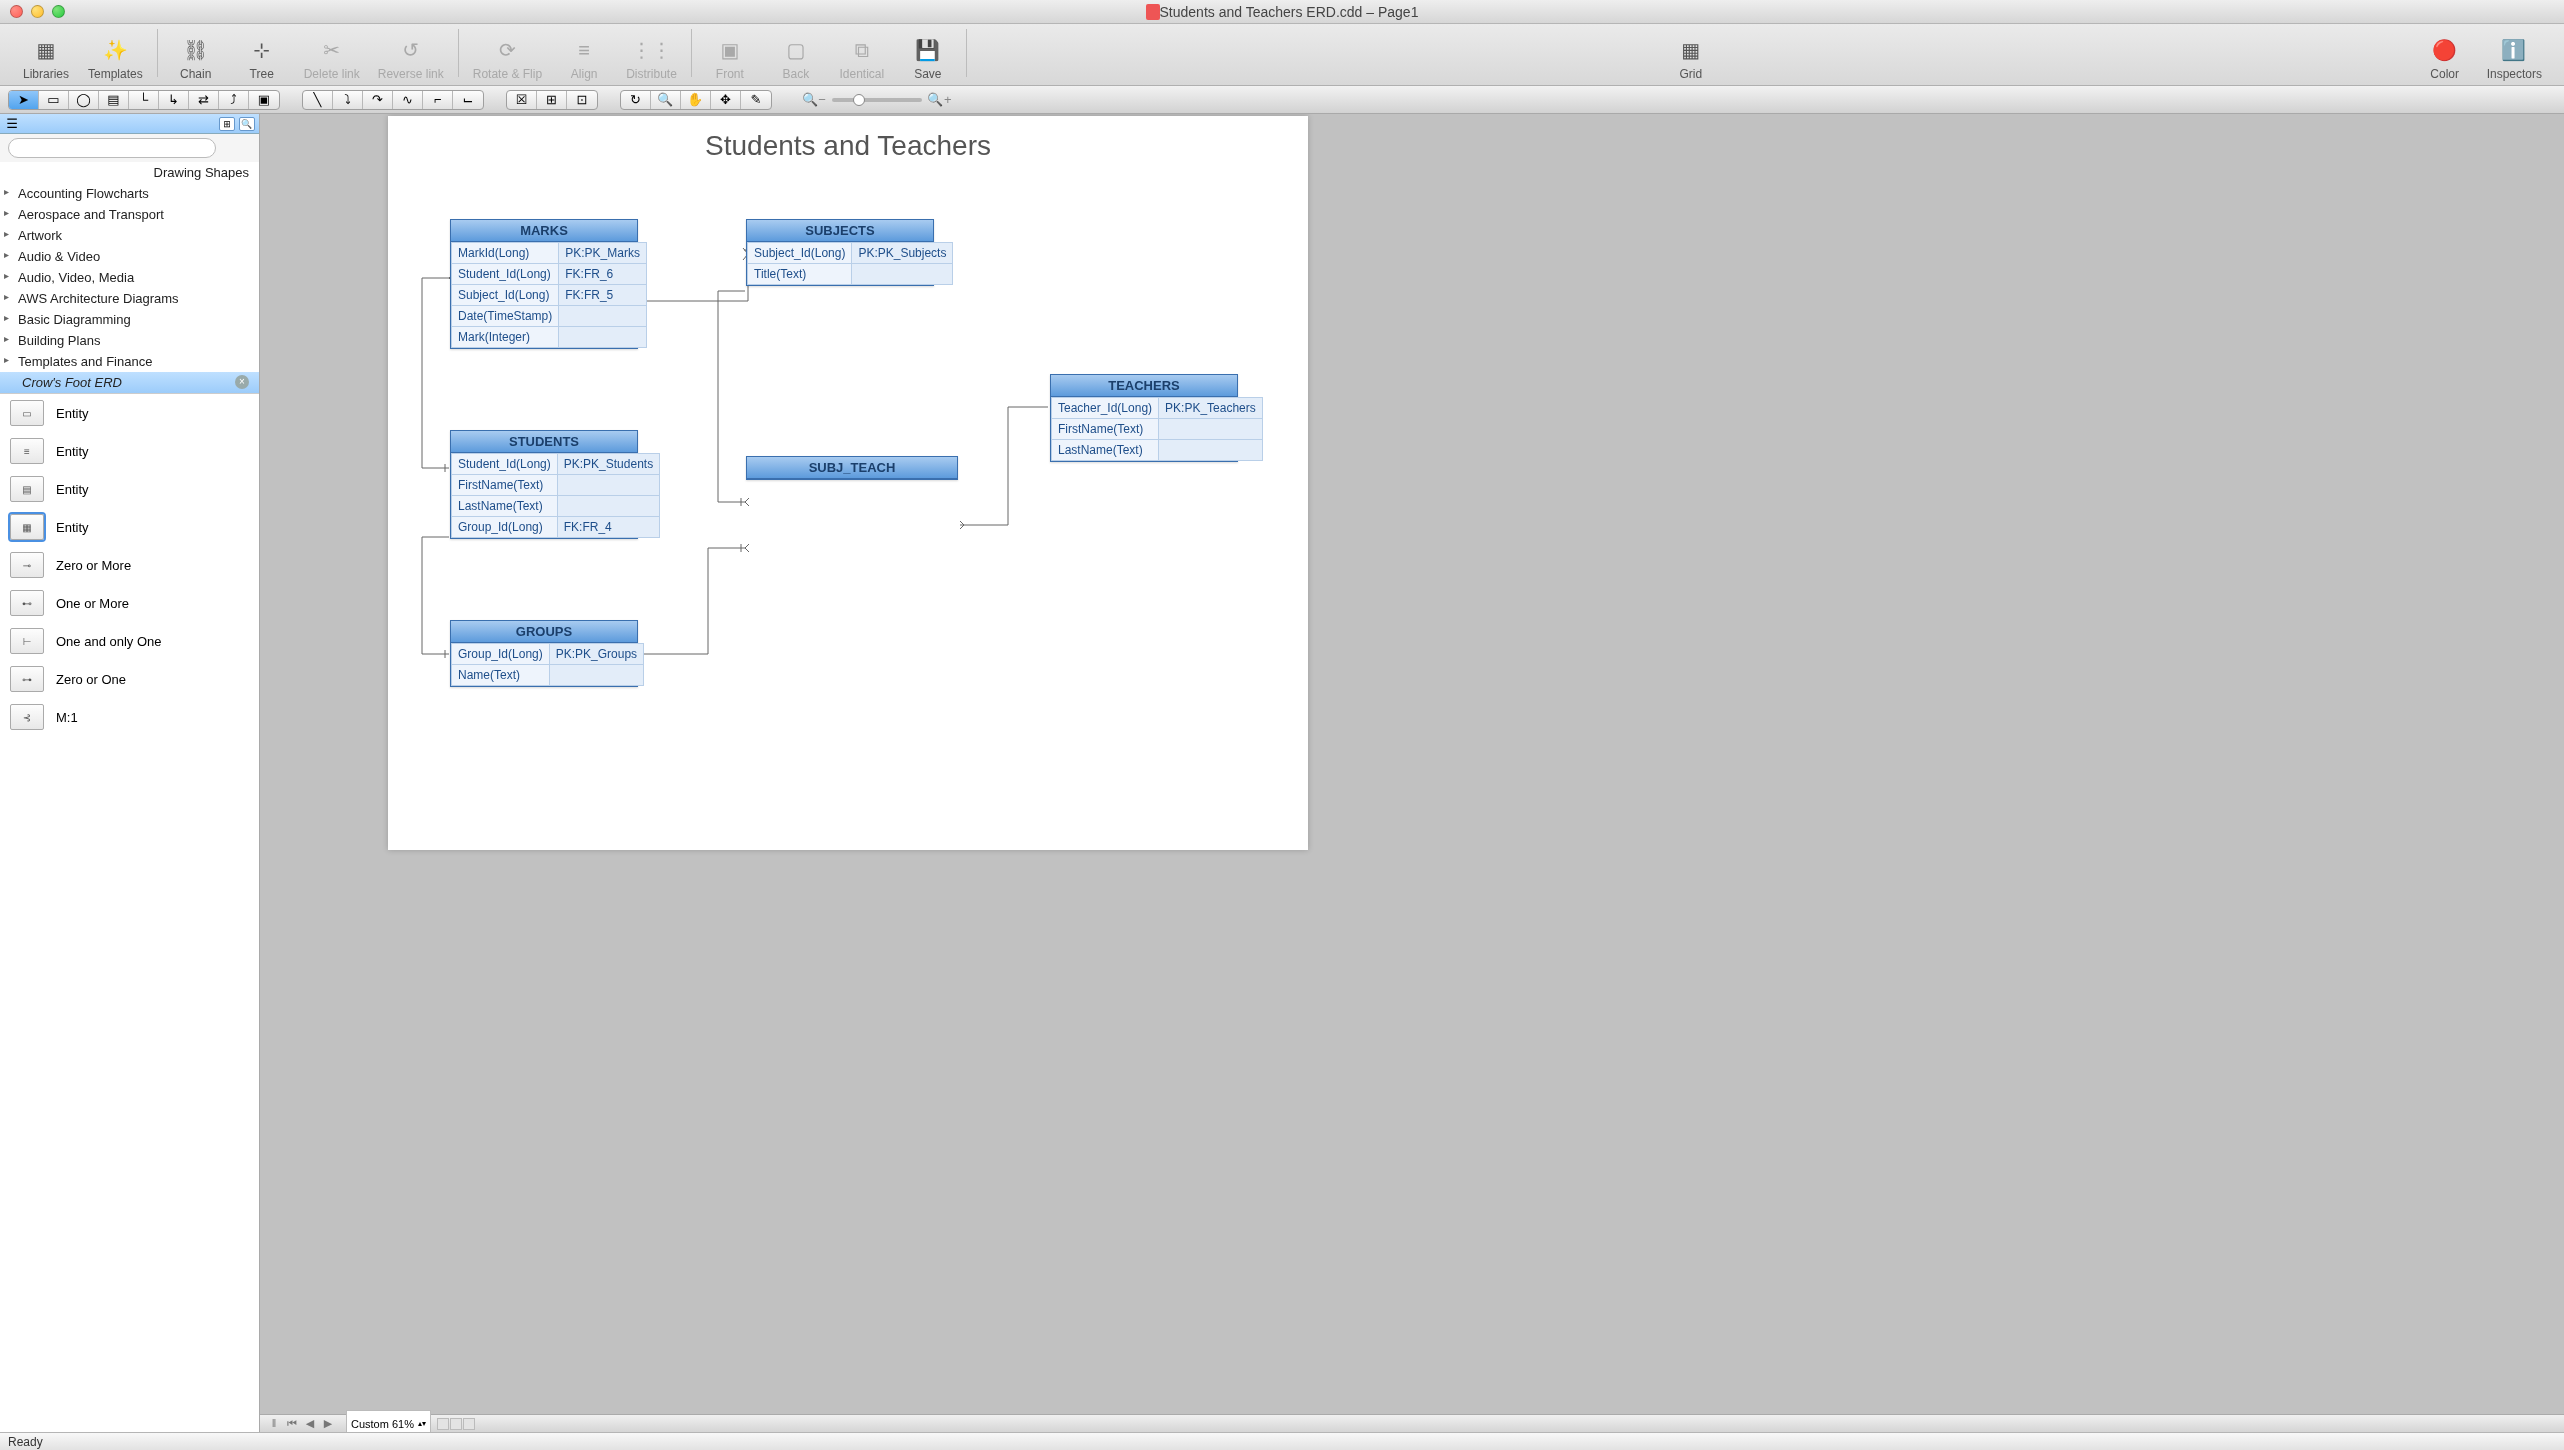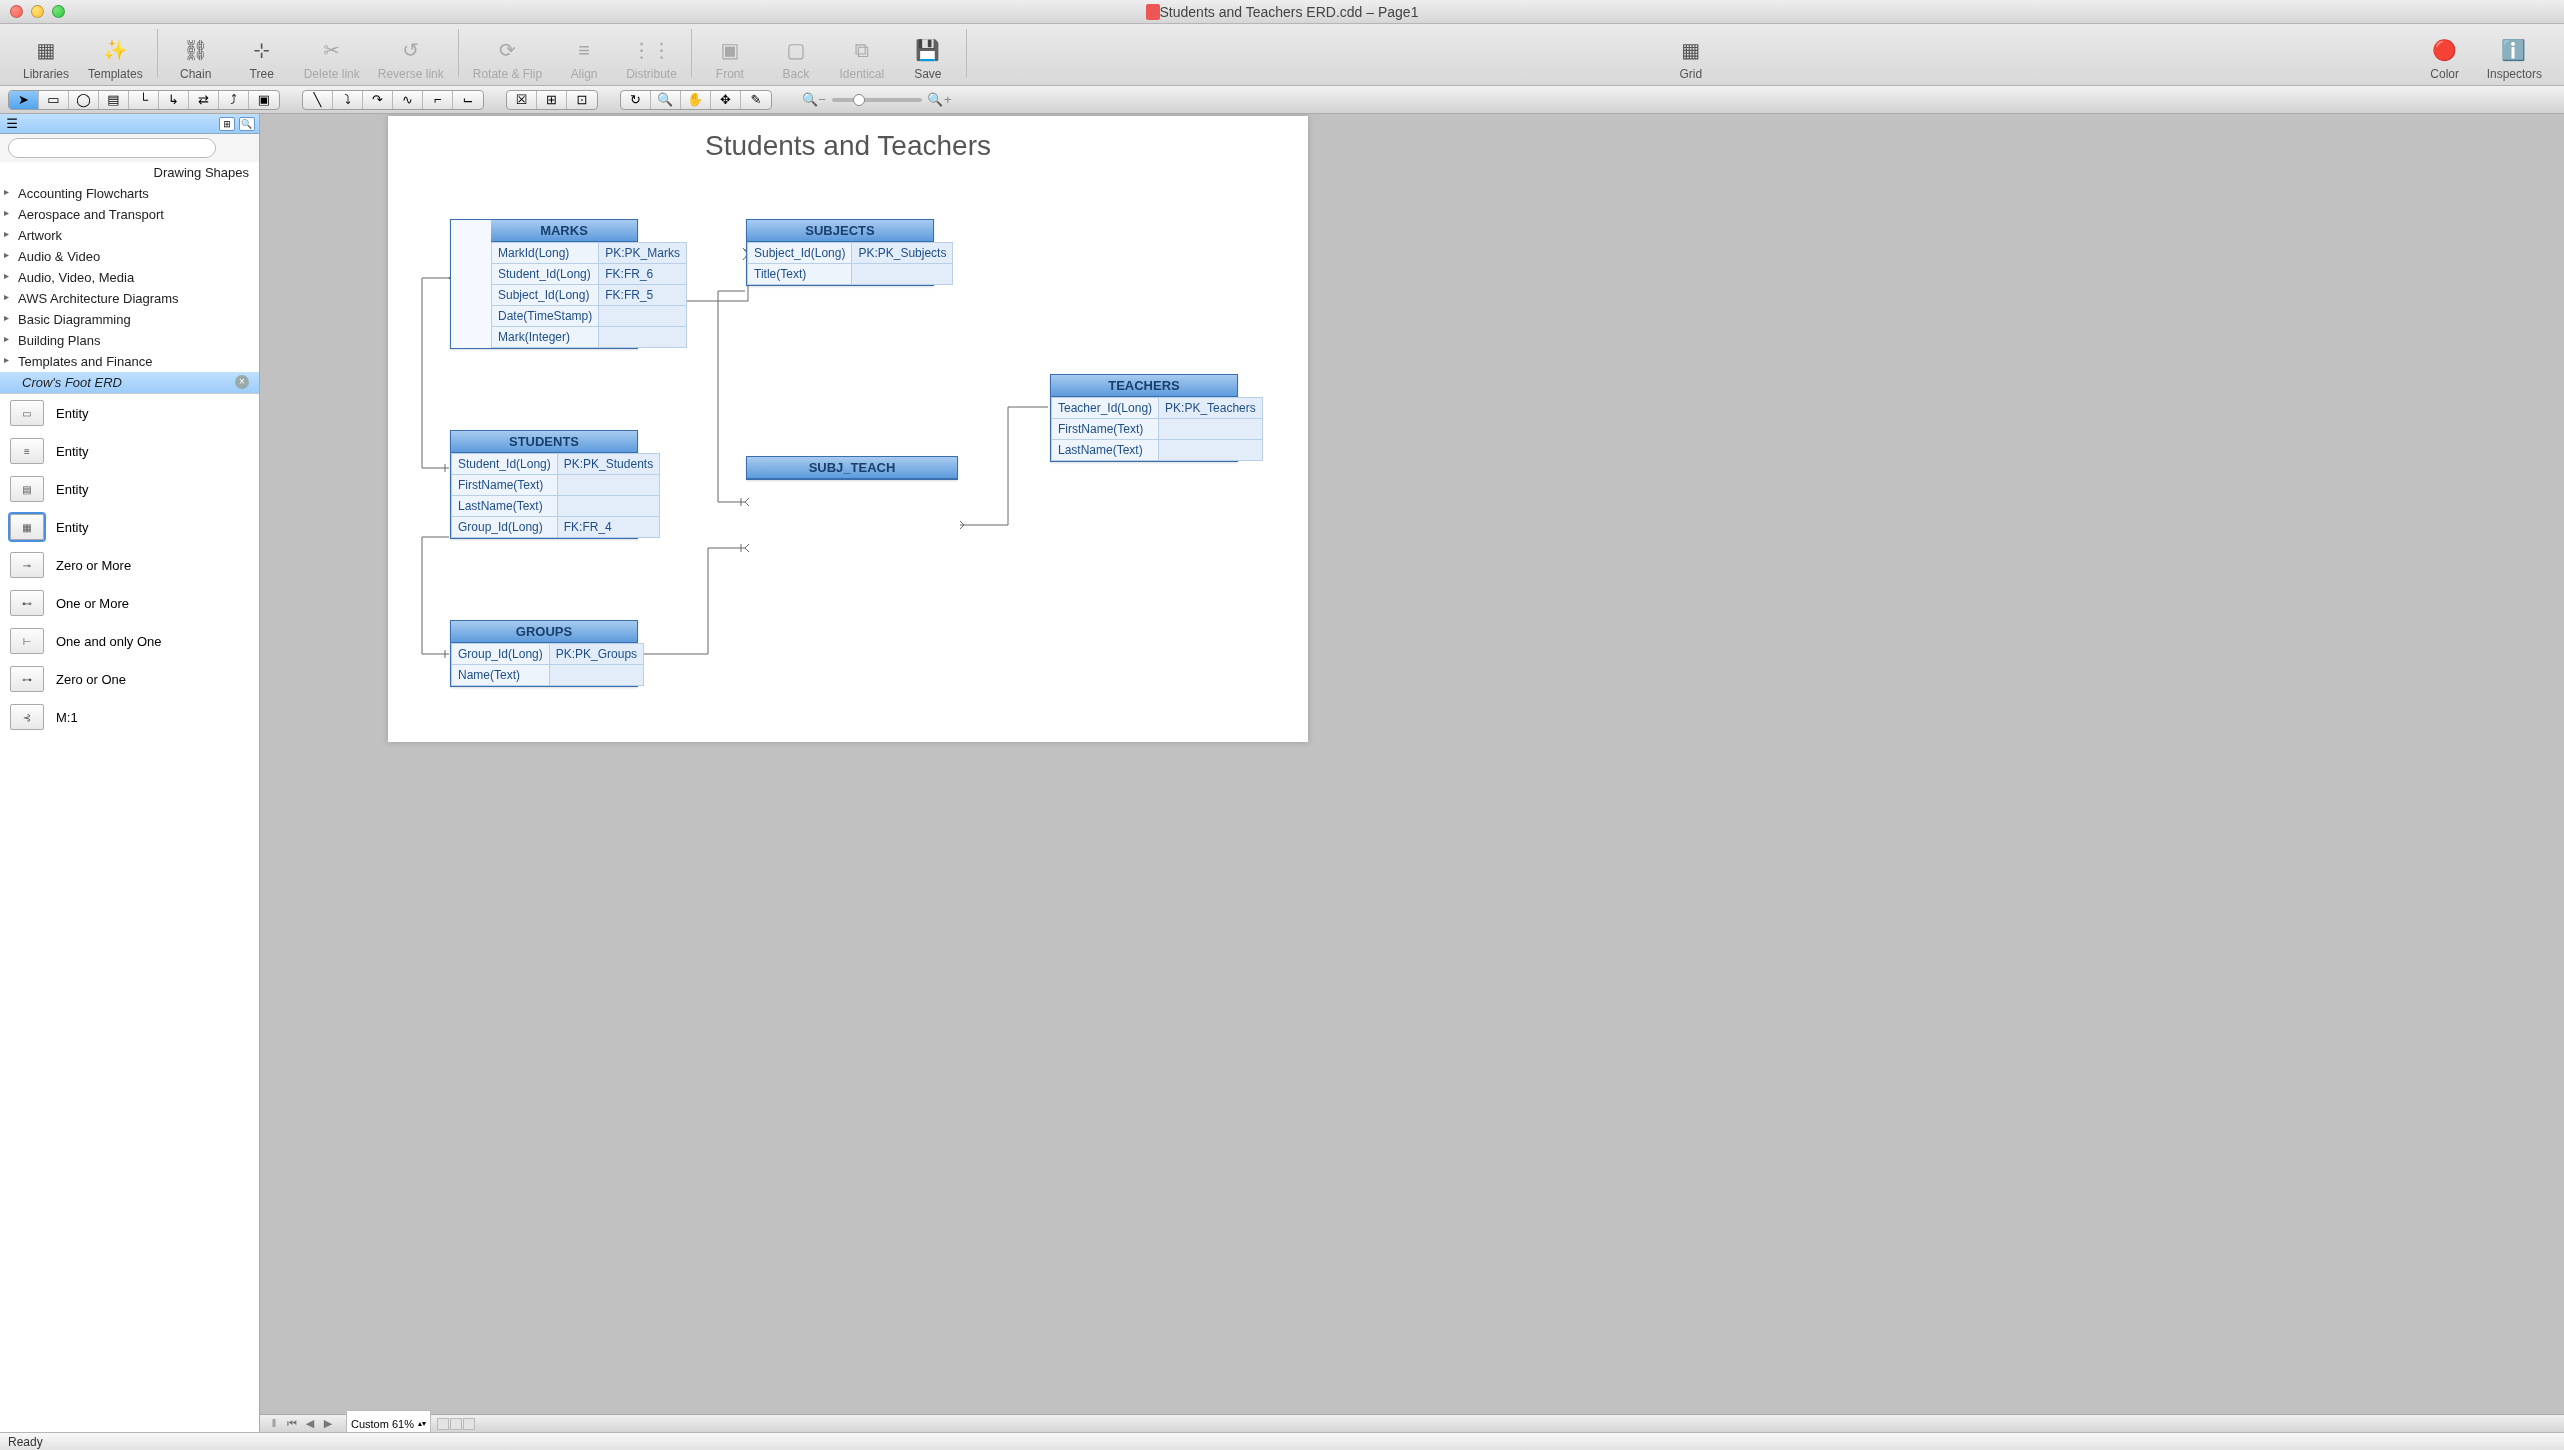--- a/index.html
+++ b/index.html
@@ -53,21 +53,21 @@
   .cat-item.selected { background: linear-gradient(#bfe0ff,#9cccfa); font-style: italic; padding-left: 22px; }
   .cat-item.selected .close { float: right; width: 14px; height: 14px; border-radius: 50%; background: #9aa; color: #fff; text-align: center; line-height: 14px; font-size: 10px; font-style: normal; }
   .shapes { flex: 1; overflow: auto; border-top: 1px solid #ccc; background: #fff; }
   .shape-item { display: flex; align-items: center; gap: 12px; padding: 6px 10px; cursor: pointer; }
   .shape-item .thumb { width: 34px; height: 26px; border: 1px solid #aaa; background: linear-gradient(#fdfdfd,#e8e8e8); border-radius: 2px; display: flex; align-items: center; justify-content: center; font-size: 10px; color: #555; }
   .shape-item.active .thumb { outline: 2px solid #4a90e2; }
 
   
   .canvas-wrap { flex: 1; position: relative; background: #c1c1c1; overflow: hidden; }
   .canvas-inner { position: absolute; inset: 0; overflow: auto; }
-  .page { position: absolute; left: 128px; top: 2px; width: 920px; height: 626px; background: #fff; box-shadow: 0 0 6px rgba(0,0,0,.2); }
+  .page { position: absolute; left: 128px; top: 2px; width: 920px; height: 734px; background: #fff; box-shadow: 0 0 6px rgba(0,0,0,.2); }
   .diagram-title { position: absolute; left: 0; right: 0; top: 14px; text-align: center; font-size: 28px; color: #555; font-weight: 400; }
 
   
   .entity { position: absolute; border: 1px solid #3a6fae; background: #f5f9ff; font-size: 12px; color: #1e4e8a; box-shadow: 0 1px 2px rgba(0,0,0,.15); }
   .entity .ehdr { background: linear-gradient(#a8cbf0,#5d9bdc); color: #1b3f6b; font-weight: bold; text-align: center; padding: 3px 0; border-bottom: 1px solid #3a6fae; font-size: 13px; }
   .entity table { width: 100%; border-collapse: collapse; }
   .entity td { border: 1px solid #b9cfe8; padding: 3px 6px; background: #eef4fc; font-size: 12px; color: #1e4e8a; white-space: nowrap; }
   .entity td.k { background: #e3edf9; }
 
   
@@ -319,21 +319,21 @@
           <path d="M61 421 L34 421 L34 538 L61 538 M57 534 L57 542"></path>
 
           <path d="M357 175 L330 175 L330 386 L357 386 M353 382 L353 390 M361 382 L357 386 L361 390"></path>
 
           <path d="M248 538 L320 538 L320 432 L357 432 M353 428 L353 436 M361 428 L357 432 L361 436"></path>
 
           <path d="M572 409 L620 409 L620 291 L660 291  M572 405 L576 409 L572 413 M664 287 L664 295"></path>
         </svg>
 
         <div id="entity-host">
-            <div class="entity" style="left: 62px; top: 103px; width: 188px; padding-left: 40px;">
+            <div class="entity" style="left: 62px; top: 103px; width: 188px;">
               <div class="ehdr">MARKS</div>
                    <table>
                 <tbody>
                   <tr>
                     <td>MarkId(Long)</td>
                     <td class="k">PK:PK_Marks</td>
                   </tr>
                   <tr>
                     <td>Student_Id(Long)</td>
                     <td class="k">FK:FR_6</td>

